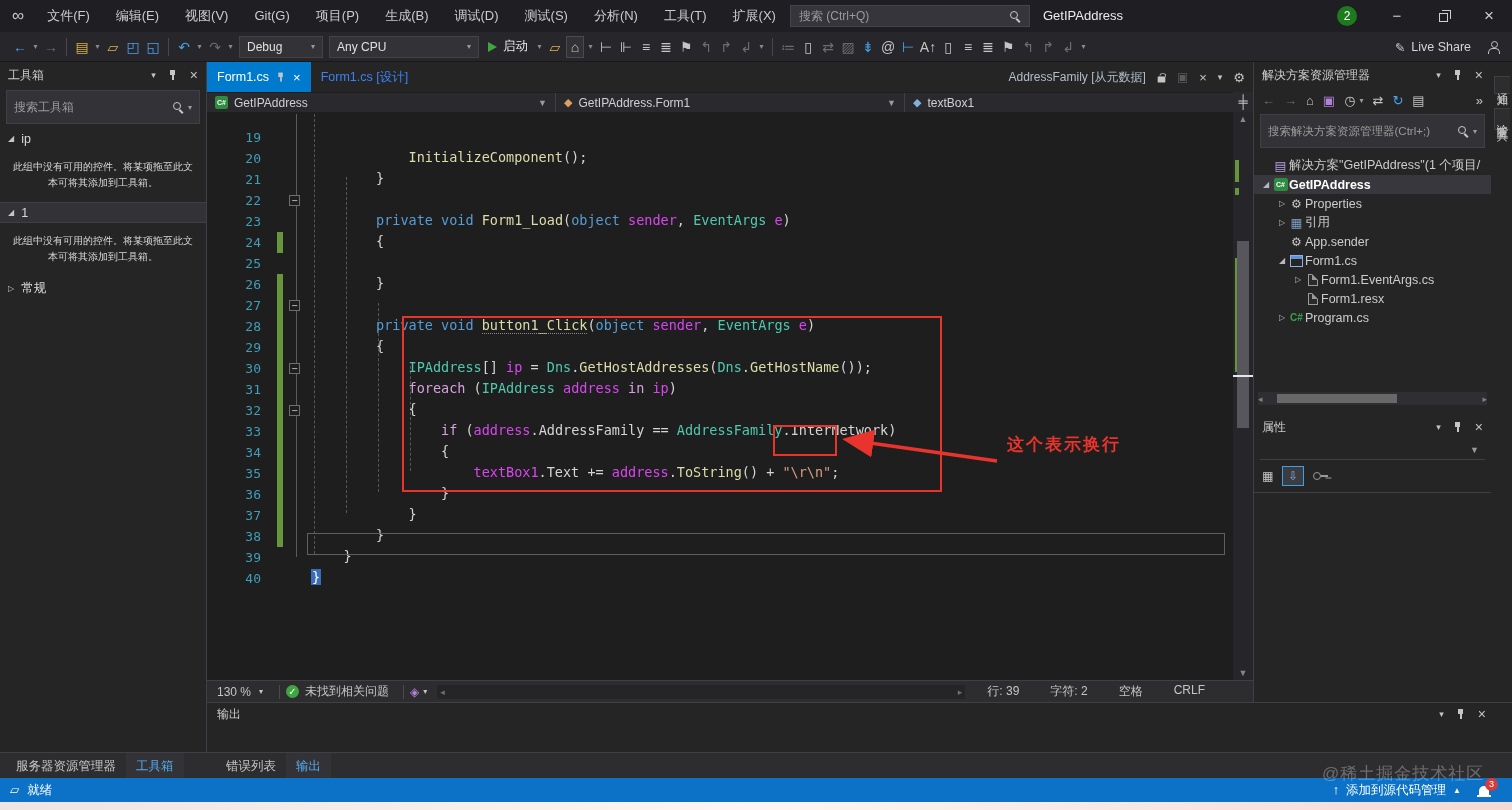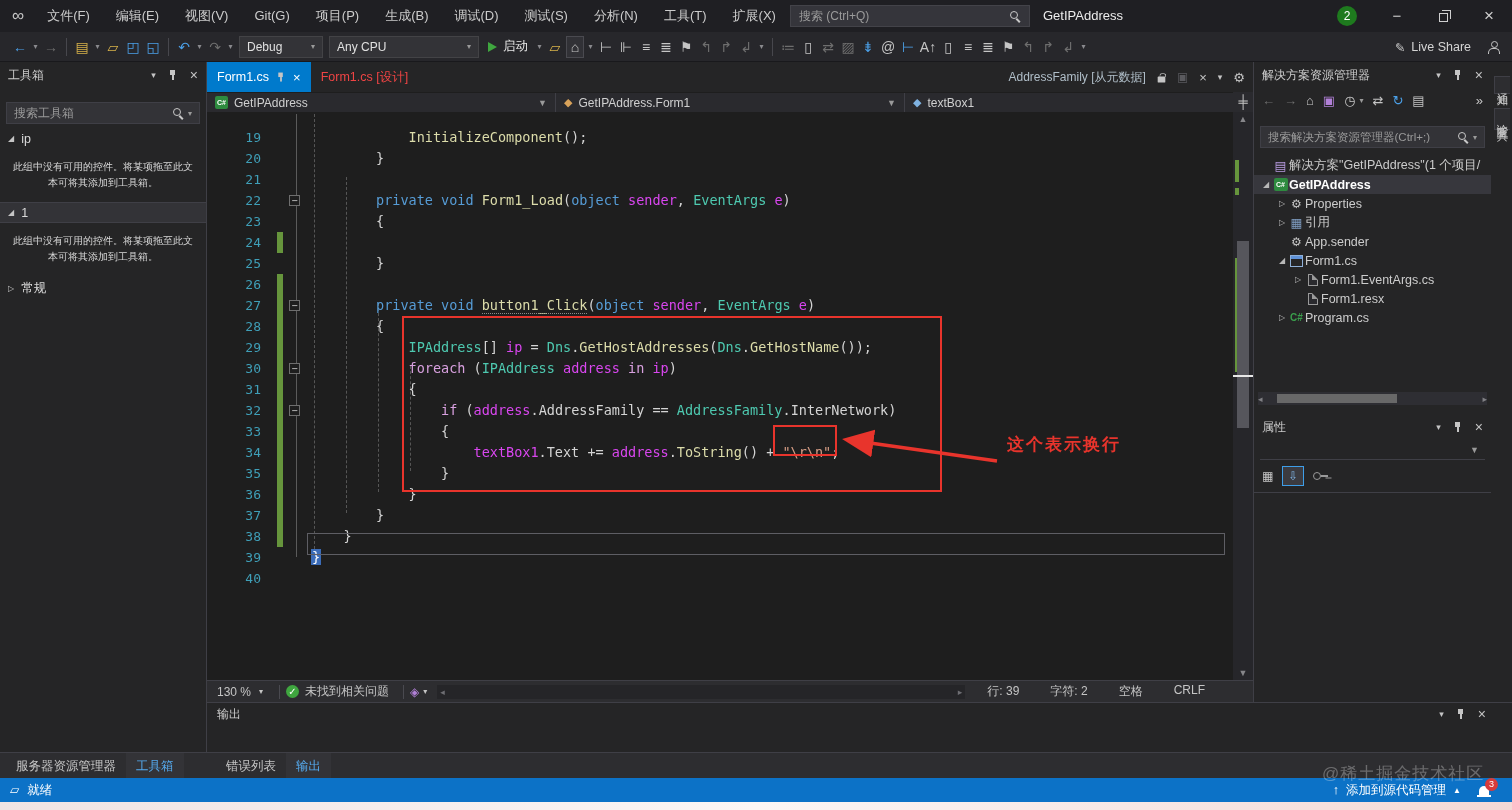--- a/index.html
+++ b/index.html
@@ -53,29 +53,29 @@
   .i-bell { width:10px; height:9px; background:#fff; border-radius:5px 5px 0 0; position:relative; display:inline-block; }
   .i-bell::after { content:''; position:absolute; left:-2px; bottom:-2px; width:14px; height:2px; background:#fff; }
   .i-key { width:15px; height:8px; position:relative; display:inline-block; }
   .i-key::before { content:''; position:absolute; left:0; top:0; width:6px; height:6px; border:1.6px solid #9A9A9A; border-radius:50%; }
   .i-key::after { content:''; position:absolute; left:8px; top:3px; width:7px; height:1.8px; background:#9A9A9A; box-shadow:4px 2px 0 -0.5px #9A9A9A; }
   .hdr-icons { display:flex; align-items:center; gap:12px; margin-left:auto; color:#C5C5C5; }
 
   
   .left-panel { position:absolute; left:0; top:62px; width:207px; height:690px; background:#252526; border-right:1px solid #3F3F46; }
   .panel-hdr { height:26px; display:flex; align-items:center; padding:0 8px; color:#CCCCCC; font-size:12px; }
-  .panel-search { margin:14px 6px 4px 6px; height:22px; background:#333337; border:1px solid #3F3F46; display:flex; align-items:center; justify-content:space-between; padding:0 7px; color:#9A9A9A; }
+  .panel-search { margin:2px 6px 4px 6px; height:34px; background:#333337; border:1px solid #3F3F46; display:flex; align-items:center; justify-content:space-between; padding:0 7px; color:#9A9A9A; }
   .tbx-sec { display:flex; align-items:center; gap:7px; padding:0 8px; height:21px; color:#DADADA; font-size:12.5px; }
   .tbx-sec.band { background:#333337; border-top:1px solid #3F3F46; border-bottom:1px solid #3F3F46; margin-top:8px; }
   .tbx-exp { font-size:8px; color:#C5C5C5; }
   .tbx-msg { color:#D8D8D8; font-size:10px; text-align:center; line-height:1.55; padding:10px 13px 4px 13px; }
 
   
   .tabs-row { position:absolute; left:207px; top:62px; width:1046px; height:30px; background:#252526; display:flex; align-items:stretch; }
-  .etab { display:flex; align-items:center; gap:7px; padding:0 10px; font-size:12.5px; color:#ef4444; }
+  .etab { display:flex; align-items:center; gap:7px; padding:0 10px; font-size:12.5px; color:#3b82f6; }
   .etab.active { background:#007ACC; color:#FFFFFF; }
   .etab .tclose { font-size:13px; }
   .tabs-right { margin-left:auto; display:flex; align-items:center; gap:11px; padding-right:8px; color:#B0BEC8; font-size:12px; }
   .bc-row { position:absolute; left:207px; top:92px; width:1046px; height:20px; background:#2A2A2E; border-top:1px solid #1E1E1E; display:flex; }
   .bc-sec { flex:1; display:flex; align-items:center; gap:6px; padding:0 8px; border-right:1px solid #3F3F46; color:#D0D0D0; font-size:12px; }
   .bc-dd { margin-left:auto; color:#9A9A9A; font-size:9px; }
   .cs-badge { display:inline-block; width:13px; height:13px; background:#2E8B3F; border-radius:2px; color:#fff; font-size:7px; font-weight:bold; text-align:center; line-height:13px; }
 
   
   .code-area { position:absolute; left:207px; top:112px; width:1026px; height:568px; background:#1E1E1E; overflow:hidden;
@@ -83,21 +83,21 @@
   .guide { position:absolute; width:0; border-left:1px dashed #565656; z-index:0; }
   .fold-line { position:absolute; width:1px; background:#5B5B5B; z-index:0; }
   .code-lines { position:relative; z-index:1; padding-top:15px; }
   .cl { display:flex; height:21px; }
   .ln { width:70px; padding-right:16px; text-align:right; color:#3F9FB8; font-size:13px; line-height:21px; }
   .gbar { width:8px; position:relative; }
   .gbar.on::after { content:''; position:absolute; left:0; top:0; width:6px; height:21px; background:#66953C; }
   .gfold { width:26px; position:relative; }
   .fold-box { position:absolute; left:4px; top:5px; width:11px; height:11px; border:1px solid #6E6E6E; background:#1E1E1E;
               color:#C5C5C5; font-size:10px; line-height:9px; text-align:center; }
-  .ctext { white-space:pre; font-size:13.5px; line-height:21px; }
+  .ctext { white-space:pre; font-size:13.5px; line-height:21px;margin-top:20px; }
   .seg-k{color:#569CD6}.seg-c{color:#D8A0DF}.seg-t{color:#4EC9B0}.seg-m{color:#DCDCAA}
   .seg-v{color:#d946ef}.seg-s{color:#D69D85}.seg-w{color:#D4D4D4}
   .seg-mu{color:#DCDCAA;border-bottom:1px dotted #8A8A8A}
   .seg-sel{background:#3B6CB8;color:#FFFFFF;padding:0 1px}
   .cur-line-box { position:absolute; left:100px; top:421px; width:918px; height:22px; border:1px solid #5E5E64; z-index:4; }
   .red-box { position:absolute; border:2px solid #E8342C; z-index:5; }
   .anno-note { position:absolute; left:800px; top:321px; color:#E8342C; font-size:17px; font-weight:bold; letter-spacing:2px; z-index:6; }
   .anno-svg { position:absolute; left:0; top:0; z-index:6; pointer-events:none; }
 
   

